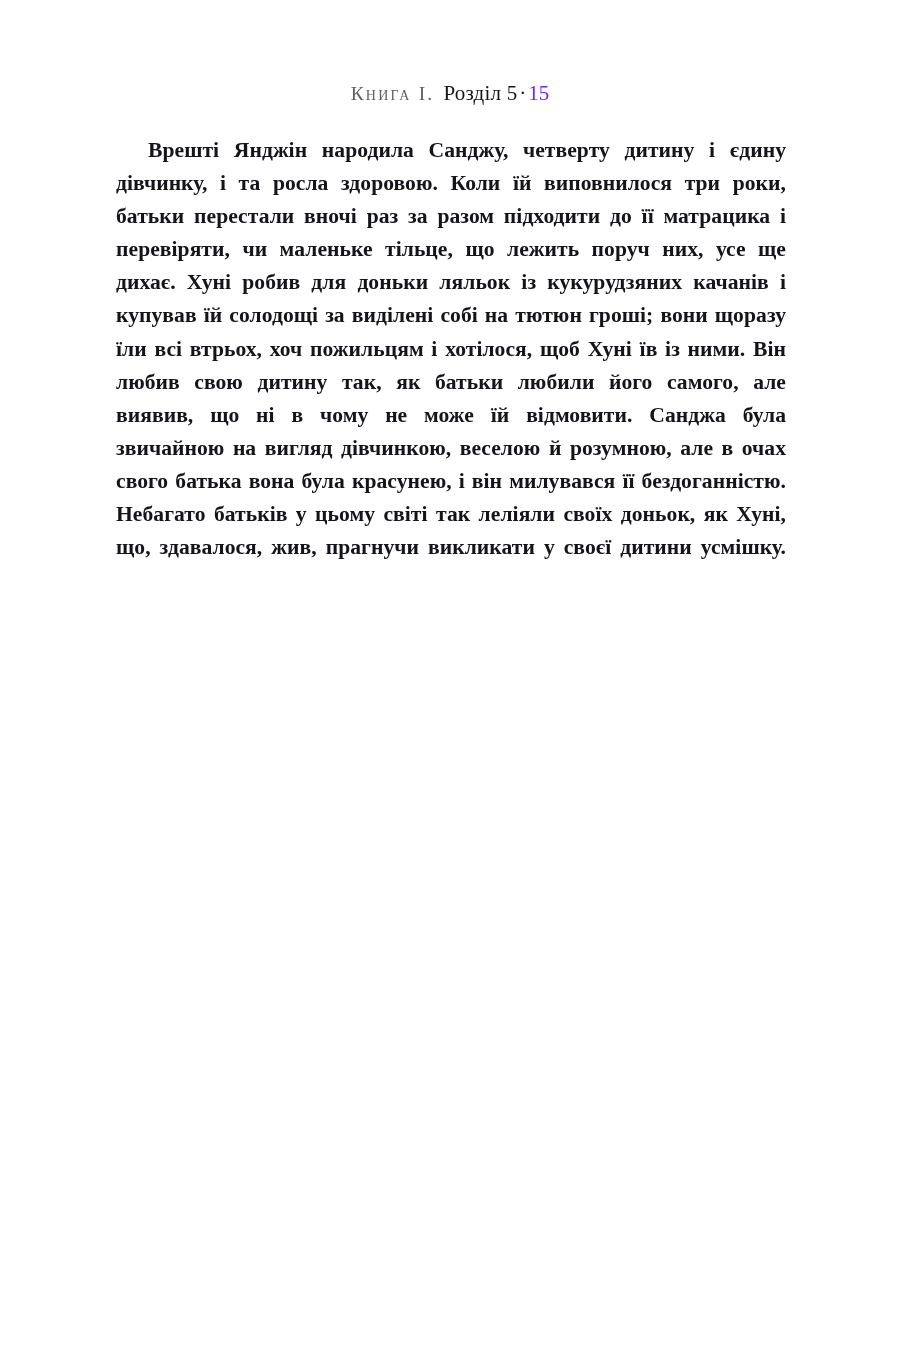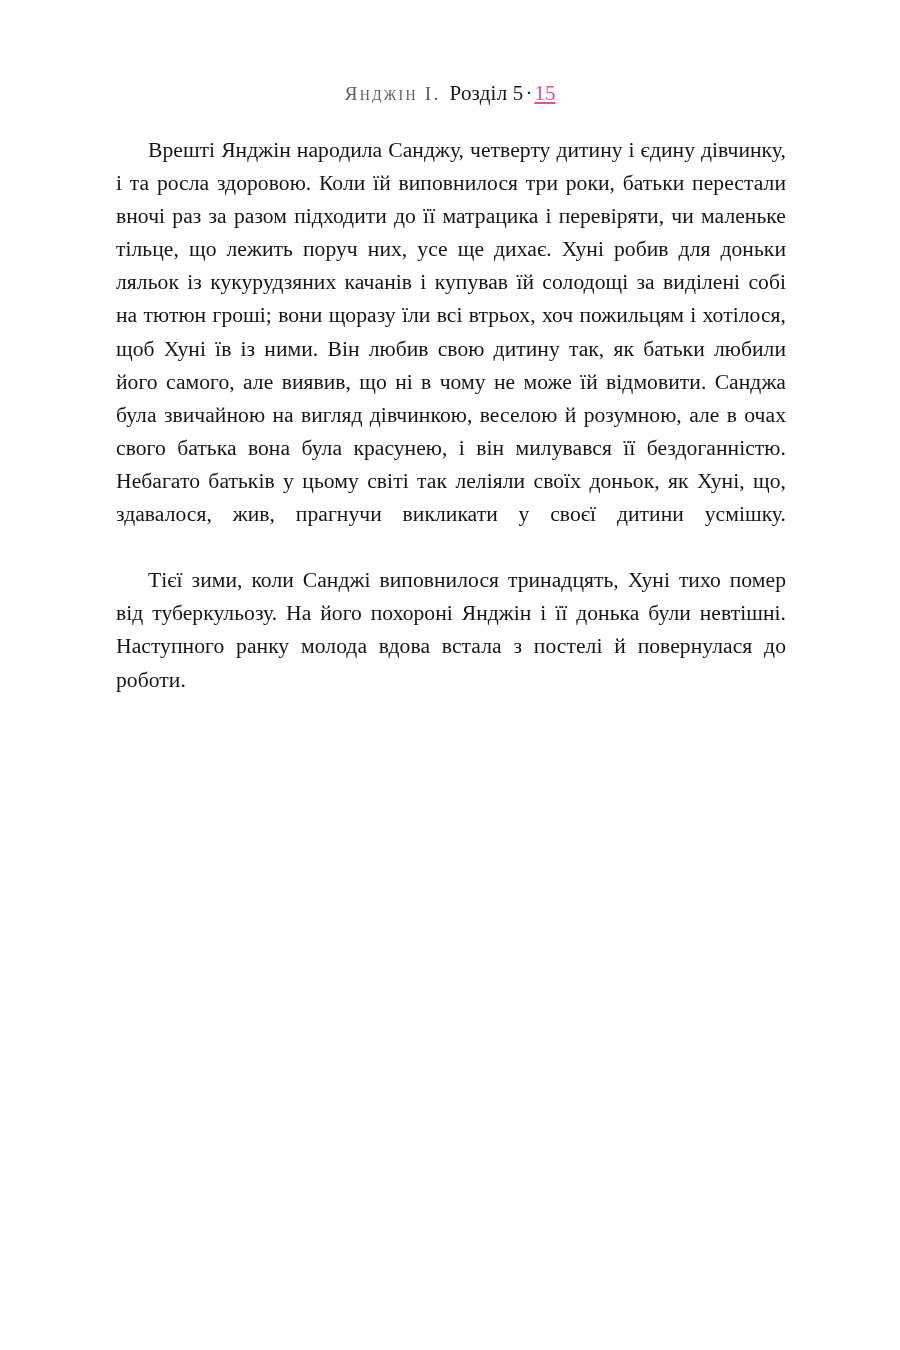--- a/index.html
+++ b/index.html
@@ -44,30 +44,30 @@
   .rh-chapter {
     color: #14141a;
     letter-spacing: 0.2px;
     font-size: 21px;
   }
   .rh-sep {
     color: #14141a;
     padding: 0 2px;
   }
   .rh-folio {
-    color: #ec4899;
-    text-decoration: underline;
+    color: #6d28d9;
   }
 
   
   .textblock {
     position: absolute;
     top: 134px;
     left: 116px;
     width: 670px;
+    font-weight: bold;
   }
 
   p.body-par {
     margin: 0;
     text-align: justify;
     text-justify: inter-word;
     text-indent: 32px;
     font-size: 21.6px;
     line-height: 33.1px;
     color: #14141a;
@@ -84,21 +84,20 @@
     display: inline-block;
     width: 100%;
   }
 </style>
 </head>
 <body>
 
 <div class="page">
 
   <div class="running-head">
-    <span class="rh-book">Янджін I.</span><span style="display:inline-block;width:9px"></span><span class="rh-chapter">Розділ 5</span><span class="rh-sep">·</span><span class="rh-folio">15</span>
+    <span class="rh-book">Книга I.</span><span style="display:inline-block;width:9px"></span><span class="rh-chapter">Розділ 5</span><span class="rh-sep">·</span><span class="rh-folio">15</span>
   </div>
 
   <div class="textblock">
     <p class="body-par">Врешті Янджін народила Санджу, четверту дитину і єдину дівчинку, і та росла здоровою. Коли їй виповнилося три роки, батьки перестали вночі раз за разом підходити до її матрацика і перевіряти, чи маленьке тільце, що лежить поруч них, усе ще дихає. Хуні робив для доньки ляльок із кукурудзяних качанів і купував їй солодощі за виділені собі на тютюн гроші; вони щоразу їли всі втрьох, хоч пожильцям і хотілося, щоб Хуні їв із ними. Він любив свою дитину так, як батьки любили його самого, але виявив, що ні в чому не може їй відмовити. Санджа була звичайною на вигляд дівчинкою, веселою й розумною, але в очах свого батька вона була красунею, і він милувався її бездоганністю. Небагато батьків у цьому світі так леліяли своїх доньок, як Хуні, що, здавалося, жив, прагнучи викликати у своєї дитини усмішку.</p>
-    <p class="body-par">Тієї зими, коли Санджі виповнилося тринадцять, Хуні тихо помер від туберкульозу. На його похороні Янджін і її донька були невтішні. Наступного ранку молода вдова встала з постелі й повернулася до роботи.</p>
   </div>
 
 </div>
 
 </body></html>

